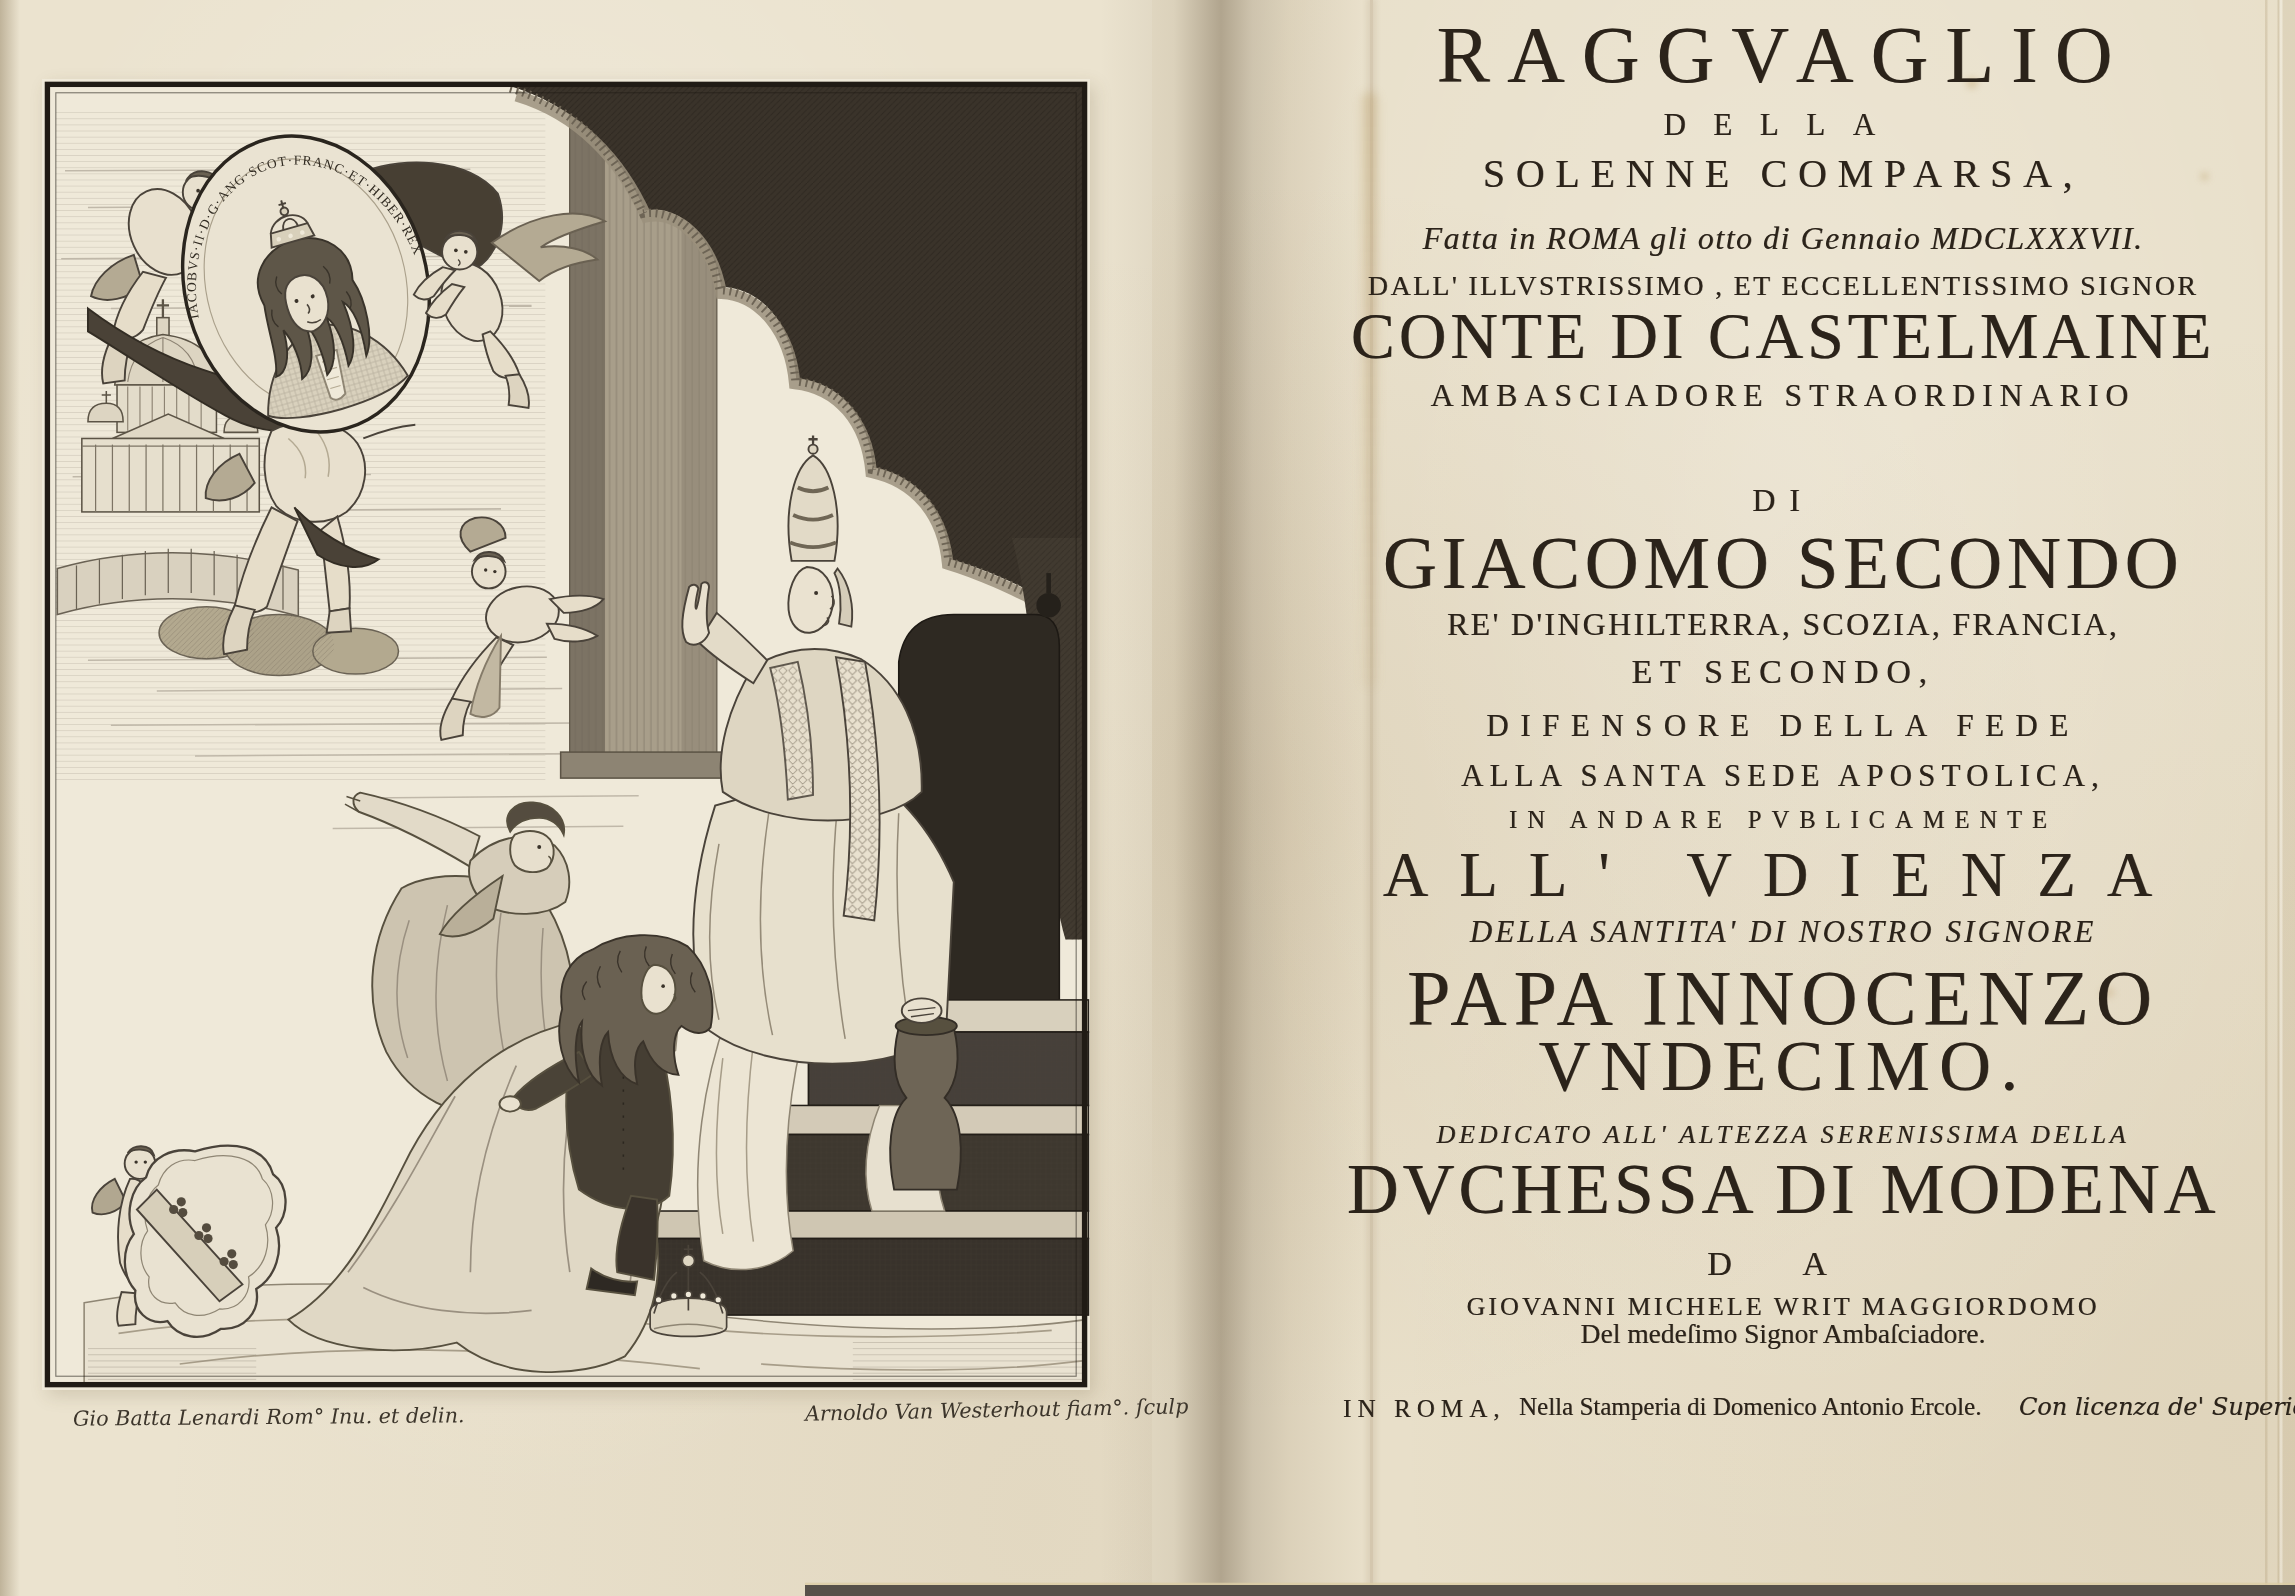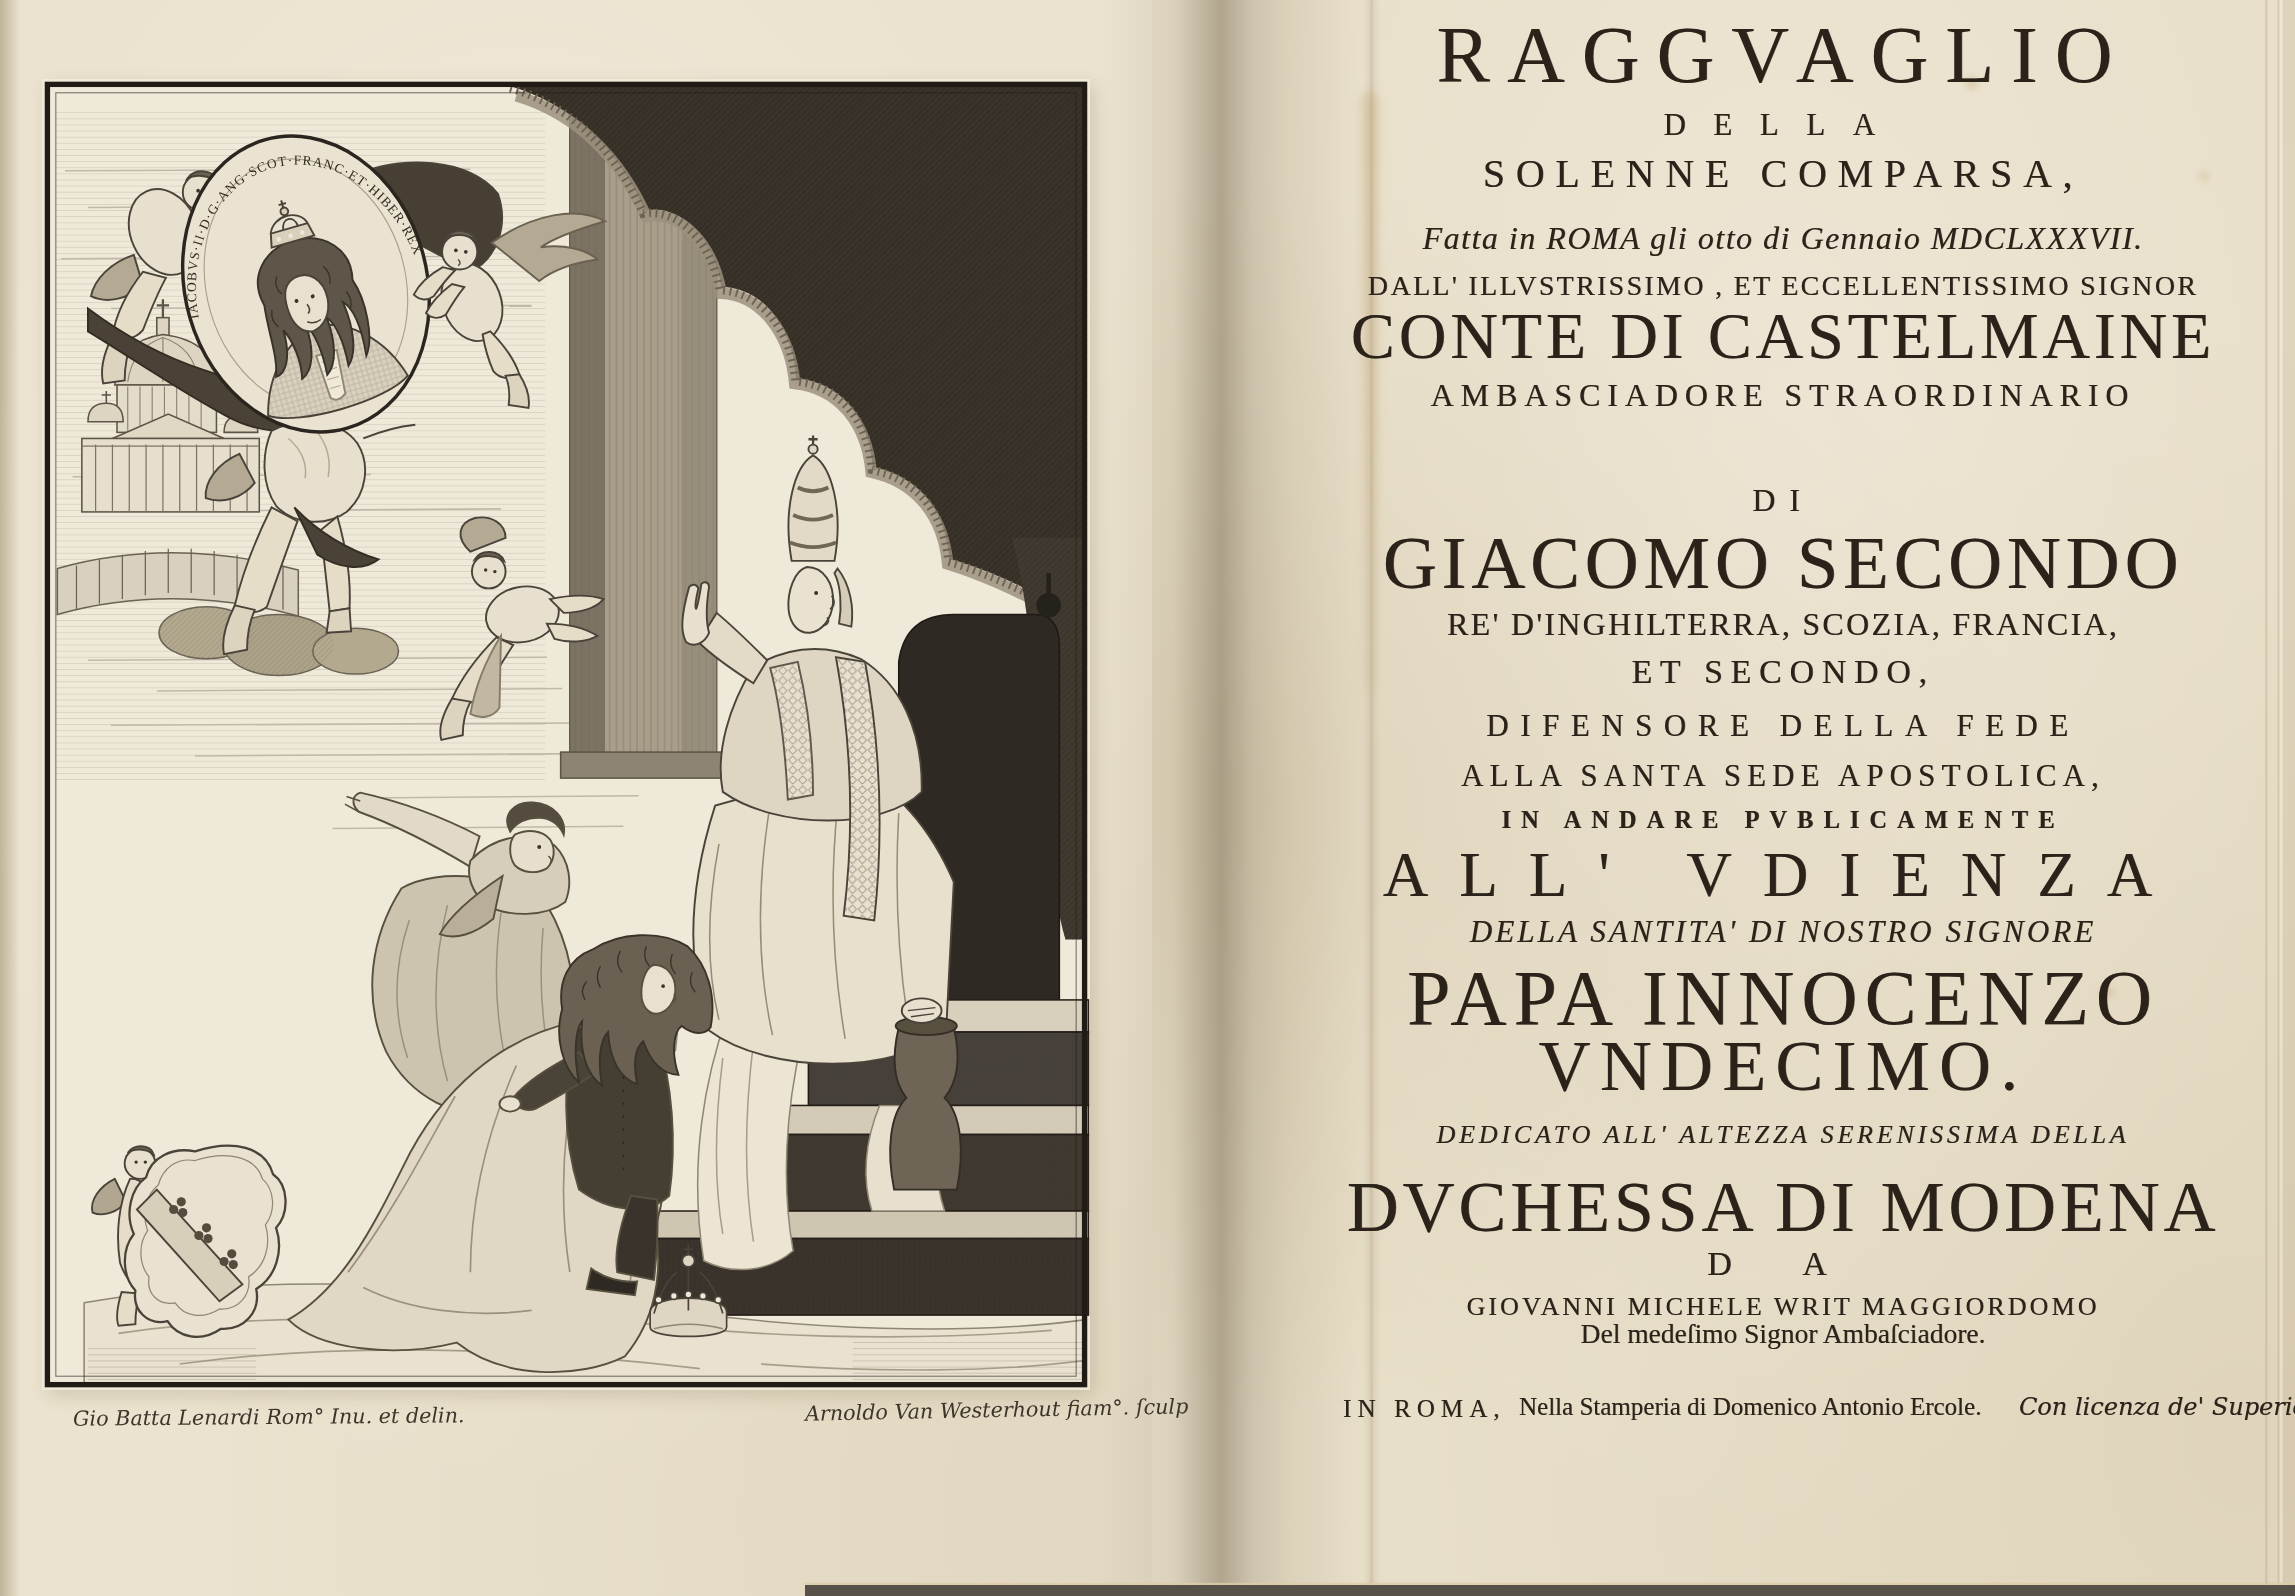--- a/index.html
+++ b/index.html
@@ -72,27 +72,27 @@
   .l4 {top:270px; font-size:28px;  letter-spacing:2.3px;}
   .l5 {top:298px; font-size:66px;  letter-spacing:3.8px;}
   .l6 {top:377px; font-size:32px;  letter-spacing:6.9px;}
   .l7 {top:426px; font-size:34px;  letter-spacing:6.9px;}
   .l8 {top:482px; font-size:32px;  letter-spacing:13.8px;}
   .l9 {top:520px; font-size:75px;  letter-spacing:4.6px;}
   .l10{top:606px; font-size:32px;  letter-spacing:2.3px;}
   .l11{top:653px; font-size:34px;  letter-spacing:7.7px;}
   .l12{top:708px; font-size:31px;  letter-spacing:11.5px;}
   .l13{top:758px; font-size:31px;  letter-spacing:6.1px;}
-  .l14{top:806px;font-size:24.5px;  letter-spacing:10px;font-weight:bold;}
+  .l14{top:806px;font-size:24.5px;  letter-spacing:10px;}
   .l15{top:839px;font-size:63px;  letter-spacing:31px;}
   .l16{top:914px;font-size:31px;  letter-spacing:3.1px; font-style:italic;}
   .l17{top:953px;font-size:78px; letter-spacing:6.9px;}
   .l18{top:1025px;font-size:72px;  letter-spacing:9.2px;}
   .l19{top:1120px;font-size:26px;  letter-spacing:3.8px; font-style:italic;}
-  .l20{top:1148px;font-size:72px;  letter-spacing:3.8px;margin-top:18px;}
+  .l20{top:1148px;font-size:72px;  letter-spacing:3.8px;}
   .l21{top:1245px;font-size:34px;  letter-spacing:32px;}
   .l22{top:1292px;font-size:26px;  letter-spacing:3.1px;}
   .l23{top:1318px;font-size:27.5px;}
   .imprint{position:absolute; color:var(--ink); white-space:nowrap;
     text-shadow:0.5px 0.2px 0 rgba(43,35,26,.5);}
   .imp-place{left:1343px; top:1395px; font-size:25px; letter-spacing:6.1px;}
   .imp-printer{left:1519px; top:1393px; font-size:25px;}
   .imp-license{left:2019px; top:1393px; font-size:24px; font-style:italic;
     font-family:"DejaVu Serif",serif;}
 </style>

